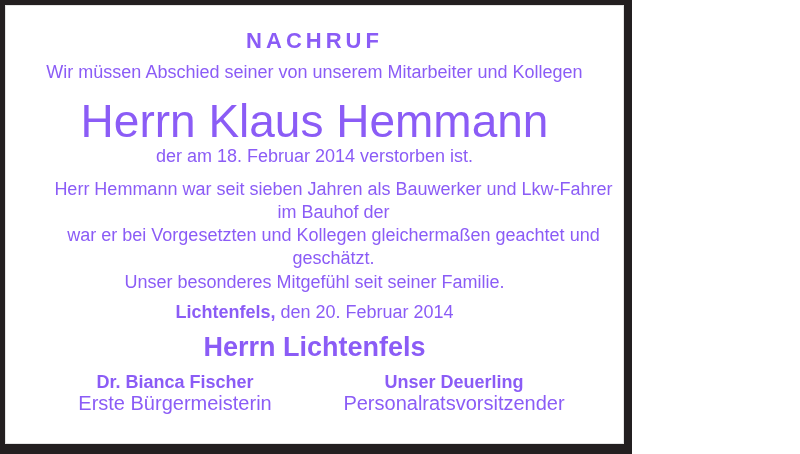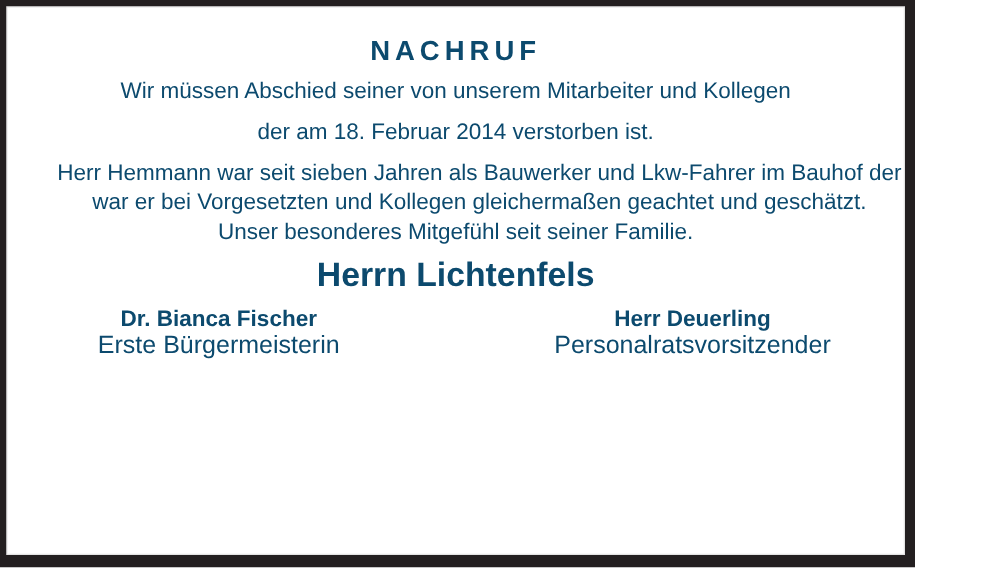--- a/index.html
+++ b/index.html
@@ -5,29 +5,29 @@
   html, body {
     margin: 0;
     padding: 0;
     width: 800px;
     height: 454px;
     overflow: hidden;
     background: #ffffff;
   }
   .notice {
     box-sizing: border-box;
-    width: 732px;
+    width: 632px;
     height: 454px;
     background: #ffffff;
     border-style: solid;
     border-color: #231f20;
     border-width: 5px 8px 10px 5px;
     box-shadow: inset 0 0 0 1px #e4e4e4;
     font-family: "Liberation Sans", sans-serif;
-    color: #0c4a6e;
+    color: #8b5cf6;
     text-align: center;
   }
   .title {
     margin-top: 25px;
     font-size: 22px;
     line-height: 22px;
     font-weight: 600;
     letter-spacing: 4px;
   }
   .intro {
@@ -35,21 +35,21 @@
     font-size: 18px;
     line-height: 21px;
   }
   .name {
     margin-top: 13px;
     font-size: 46px;
     line-height: 50px;
     font-weight: 400;
   }
   .death-line {
-    margin-top: 12px;
+    margin-top: 0;
     font-size: 18px;
     line-height: 21px;
   }
   .body-text {
     margin-top: 11px;
     font-size: 18px;
     line-height: 23px;
     margin-left: 38px;
   }
   .tribute {
@@ -98,38 +98,42 @@
 </style>
 </head>
 <body>
 
 <div class="notice">
 
   <div class="title">NACHRUF</div>
 
   <div class="intro">Wir müssen Abschied seiner von unserem Mitarbeiter und Kollegen</div>
 
+  <div class="name">Herrn Klaus Hemmann</div>
 
   <div class="death-line">der am 18. Februar 2014 verstorben ist.</div>
 
   <div class="body-text">
     <div>Herr Hemmann war seit sieben Jahren als Bauwerker und Lkw-Fahrer im Bauhof der</div>
     <div>war er bei Vorgesetzten und Kollegen gleichermaßen geachtet und geschätzt.</div>
   </div>
 
 
   <div class="condolence">Unser besonderes Mitgefühl seit seiner Familie.</div>
 
+  <div class="dateline">
+    <span class="place">Lichtenfels,</span><span class="rest">den 20. Februar 2014</span>
+  </div>
 
   <div class="org">Herrn Lichtenfels</div>
 
   <div class="signatures">
     <div class="sig-col">
       <div class="sig-name">Dr. Bianca Fischer</div>
       <div class="sig-role">Erste Bürgermeisterin</div>
     </div>
     <div class="sig-col">
-      <div class="sig-name">Herr Deuerling</div>
+      <div class="sig-name">Unser Deuerling</div>
       <div class="sig-role">Personalratsvorsitzender</div>
     </div>
   </div>
 
 </div>
 
 </body></html>

